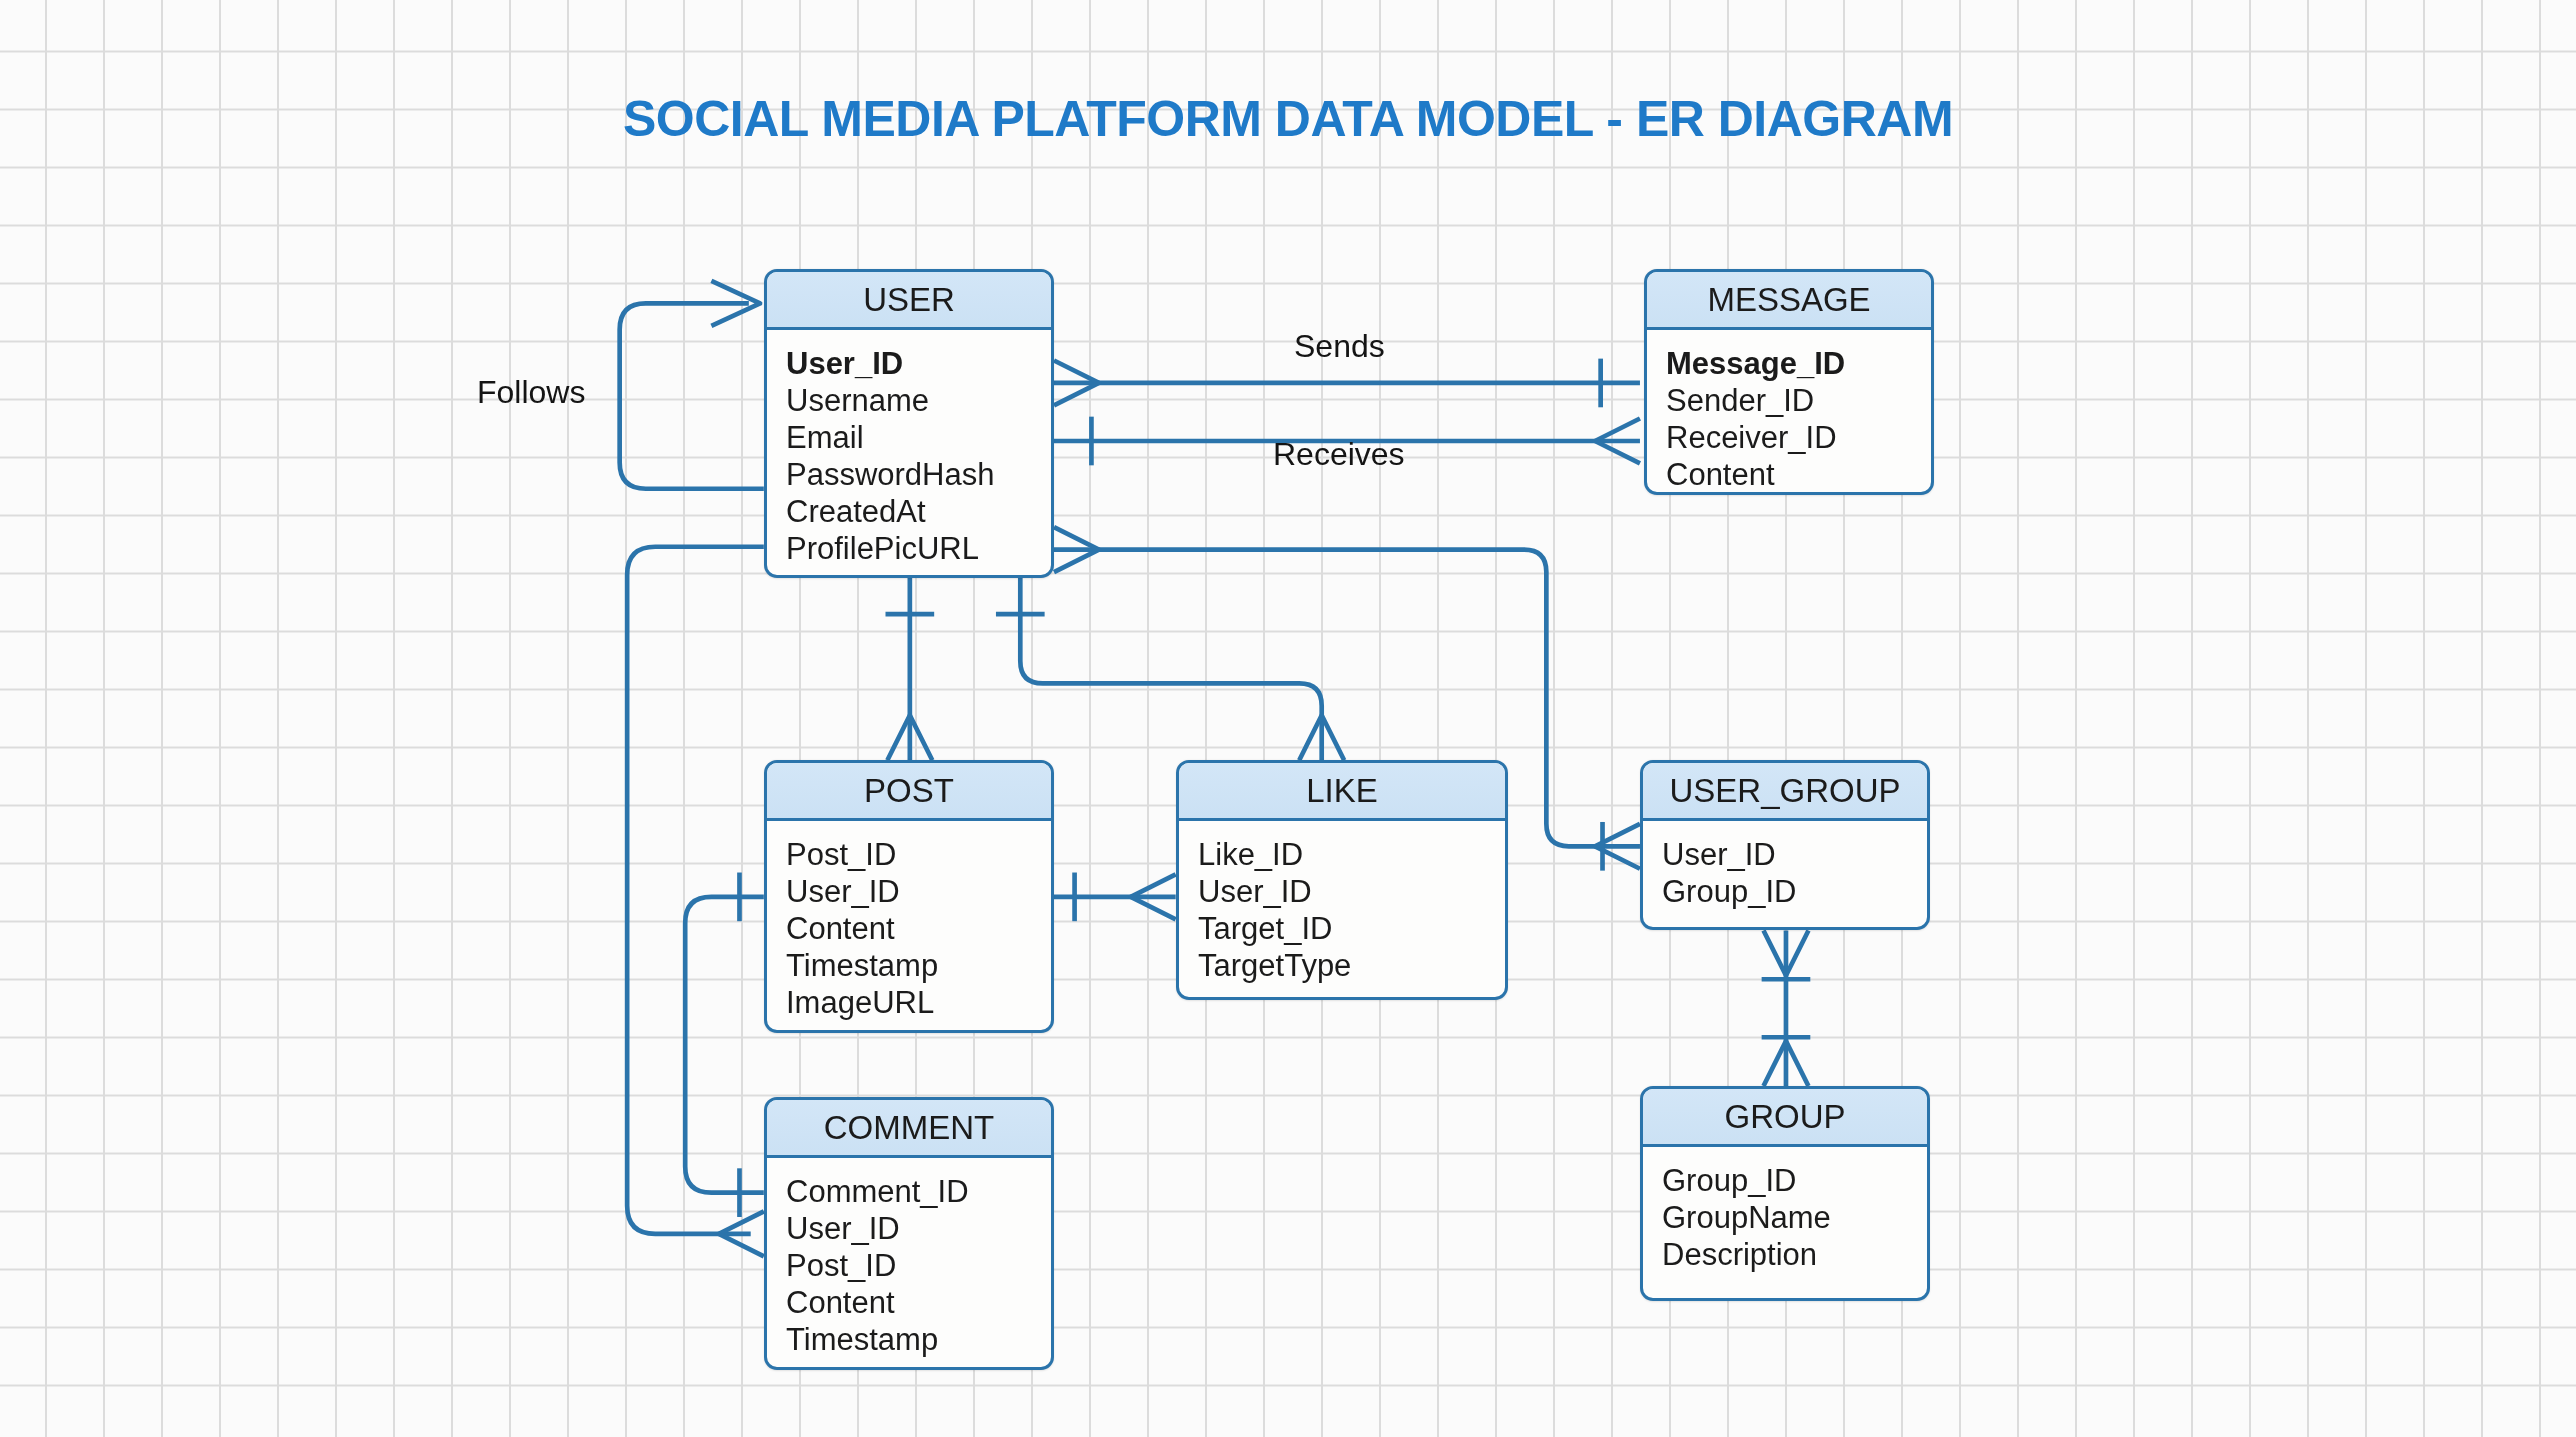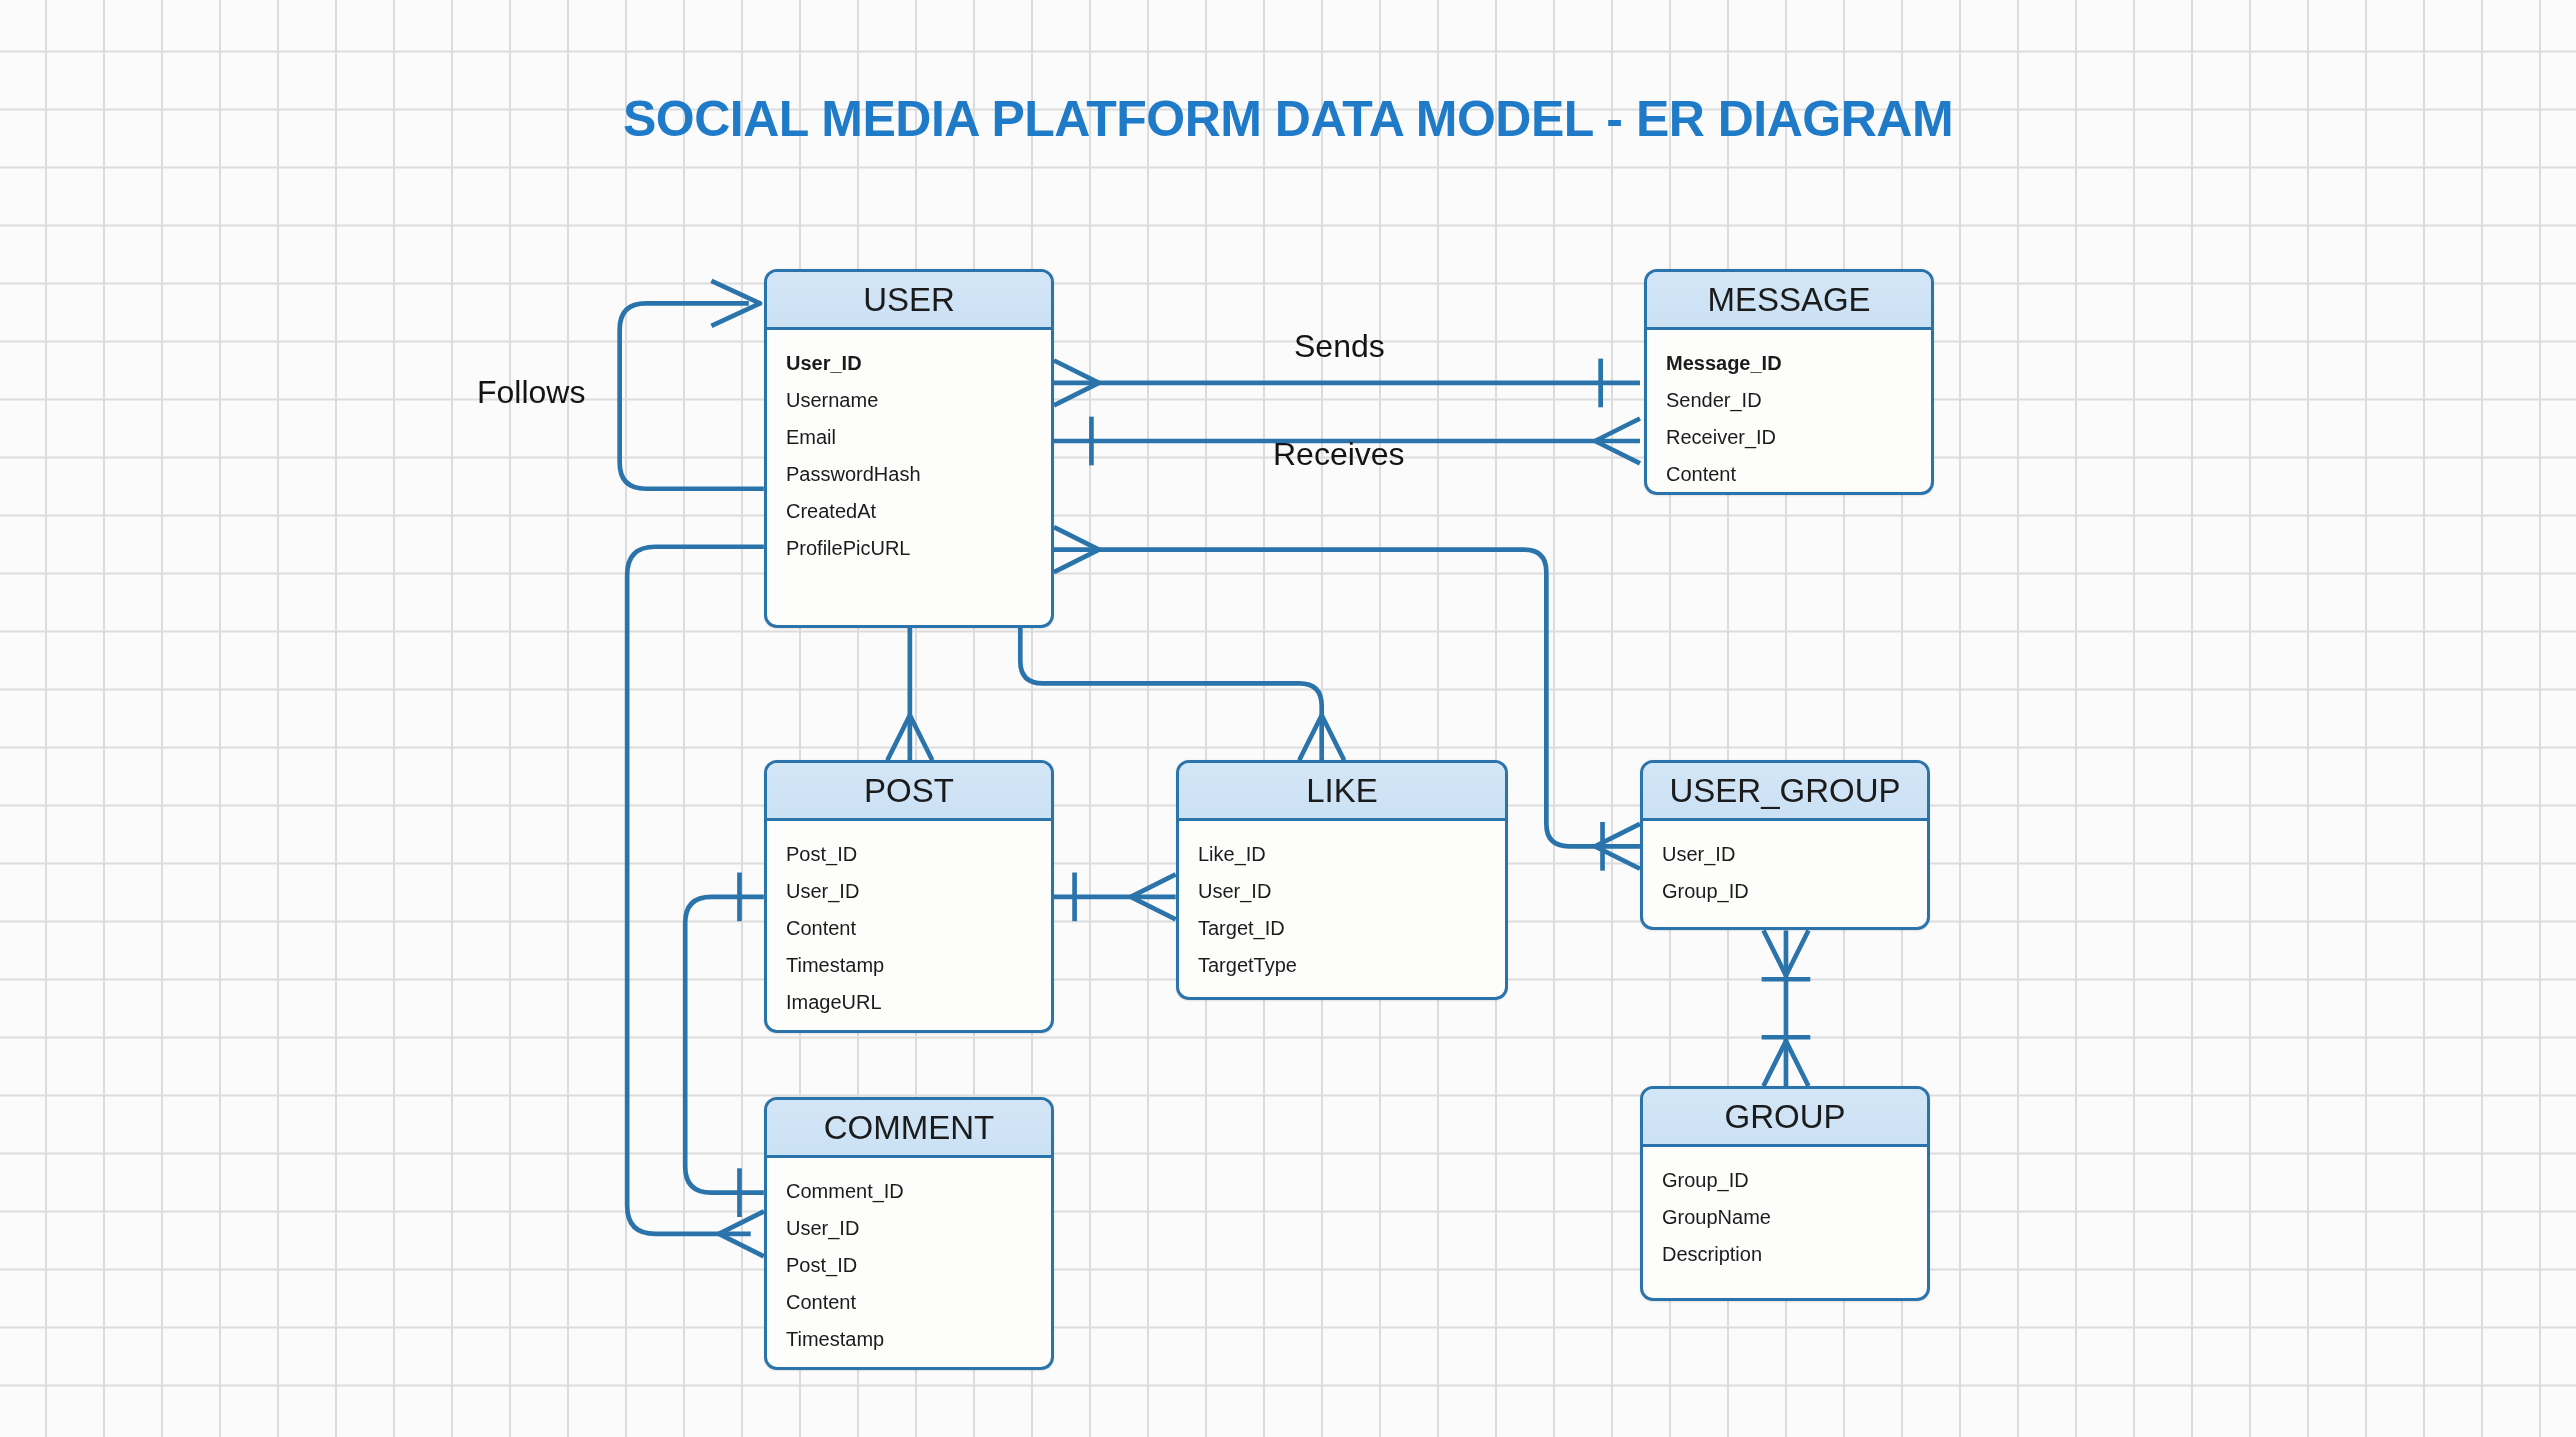--- a/index.html
+++ b/index.html
@@ -59,21 +59,21 @@
     border-bottom: 3px solid #2b74ab;
     font-size: 33px;
     color: #1b1b1b;
     font-family: "Liberation Sans", sans-serif;
     white-space: nowrap;
   }
   .entity-body {
     padding: 15px 0 13px 19px;
   }
   .attr {
-    font-size: 20px;
+    font-size: 31px;
     line-height: 37px;
     color: #1b1b1b;
     white-space: nowrap;
     font-family: "Liberation Sans", sans-serif;
   }
   .attr.pk { font-weight: bold; }
   .rel-label {
     position: absolute;
     font-size: 32px;
     color: #141414;
@@ -133,21 +133,21 @@
       <path d="M 1884 1160 L 1908 1112 L 1932 1160"></path>
       <path d="M 1882 1108 L 1934 1108"></path>
 
     </g>
   </svg>
 
   <div class="rel-label" style="left:477px; top:374px;">Follows</div>
   <div class="rel-label" style="left:1294px; top:328px;">Sends</div>
   <div class="rel-label" style="left:1273px; top:436px;">Receives</div>
 
-  <div class="entity" style="left:764px; top:269px; width:290px; height:359px;">
+  <div class="entity" style="left:764px; top:269px; width:290px; height:309px;">
     <div class="entity-header">USER</div>
     <div class="entity-body">
       <div class="attr pk">User_ID</div>
       <div class="attr">Username</div>
       <div class="attr">Email</div>
       <div class="attr">PasswordHash</div>
       <div class="attr">CreatedAt</div>
       <div class="attr">ProfilePicURL</div>
     </div>
   </div>

